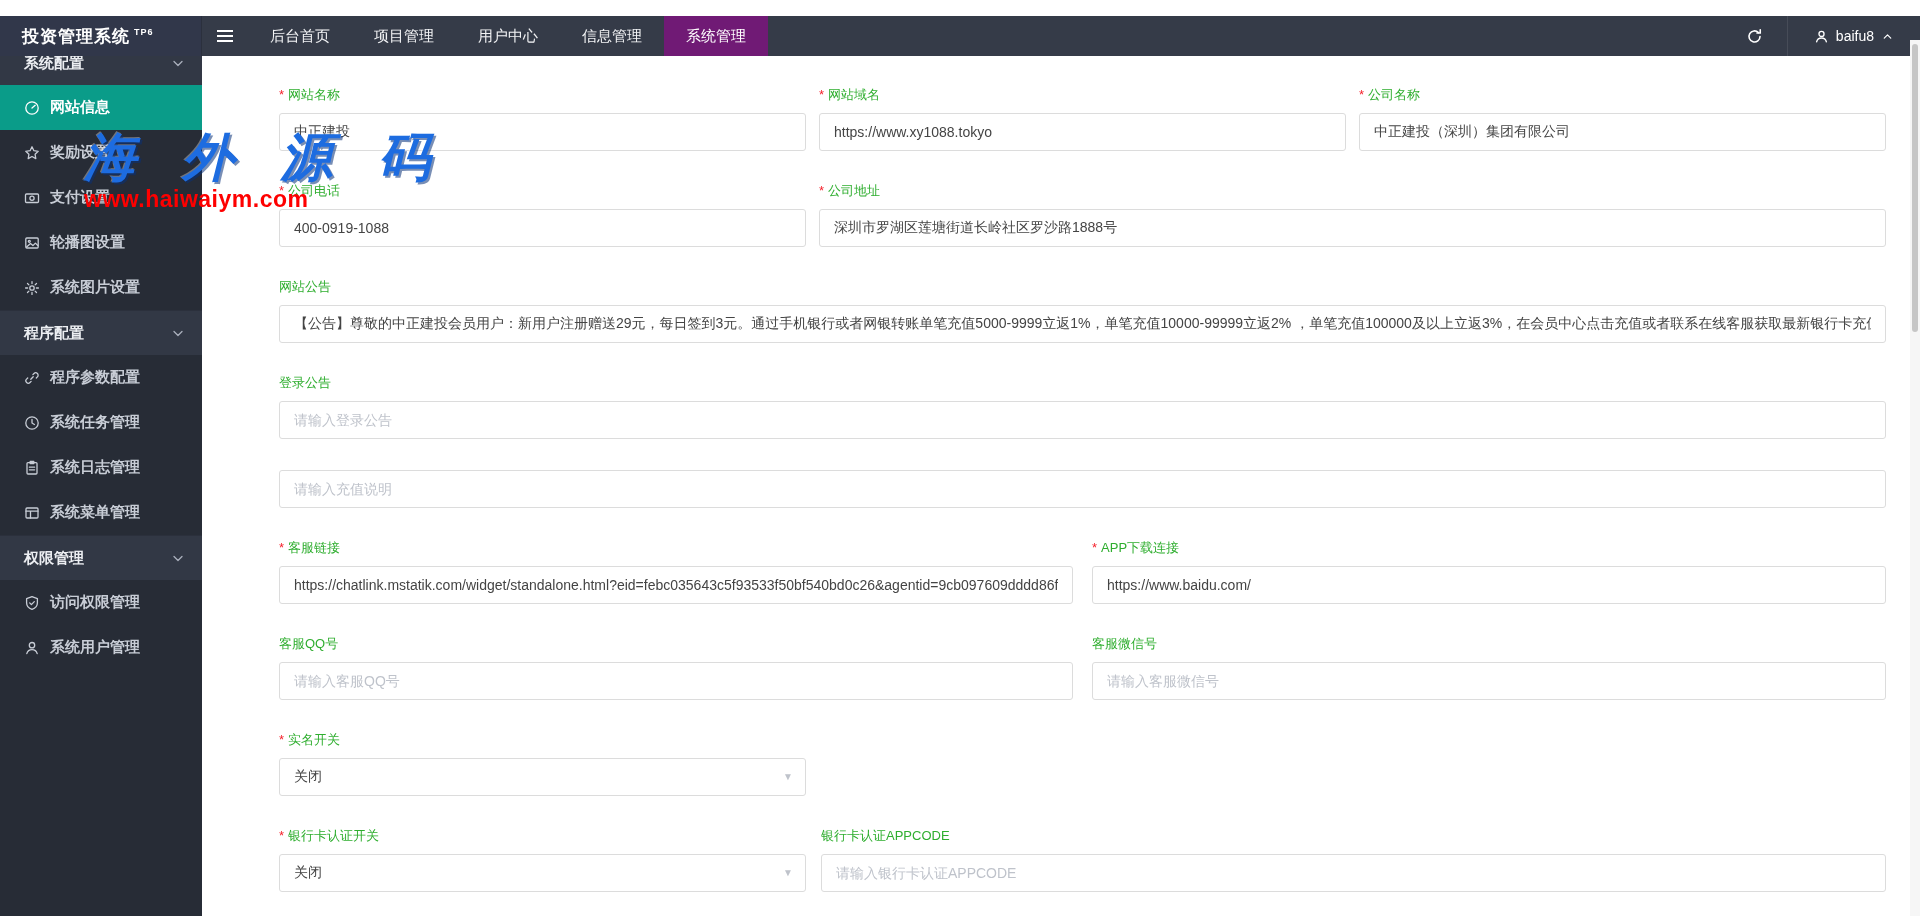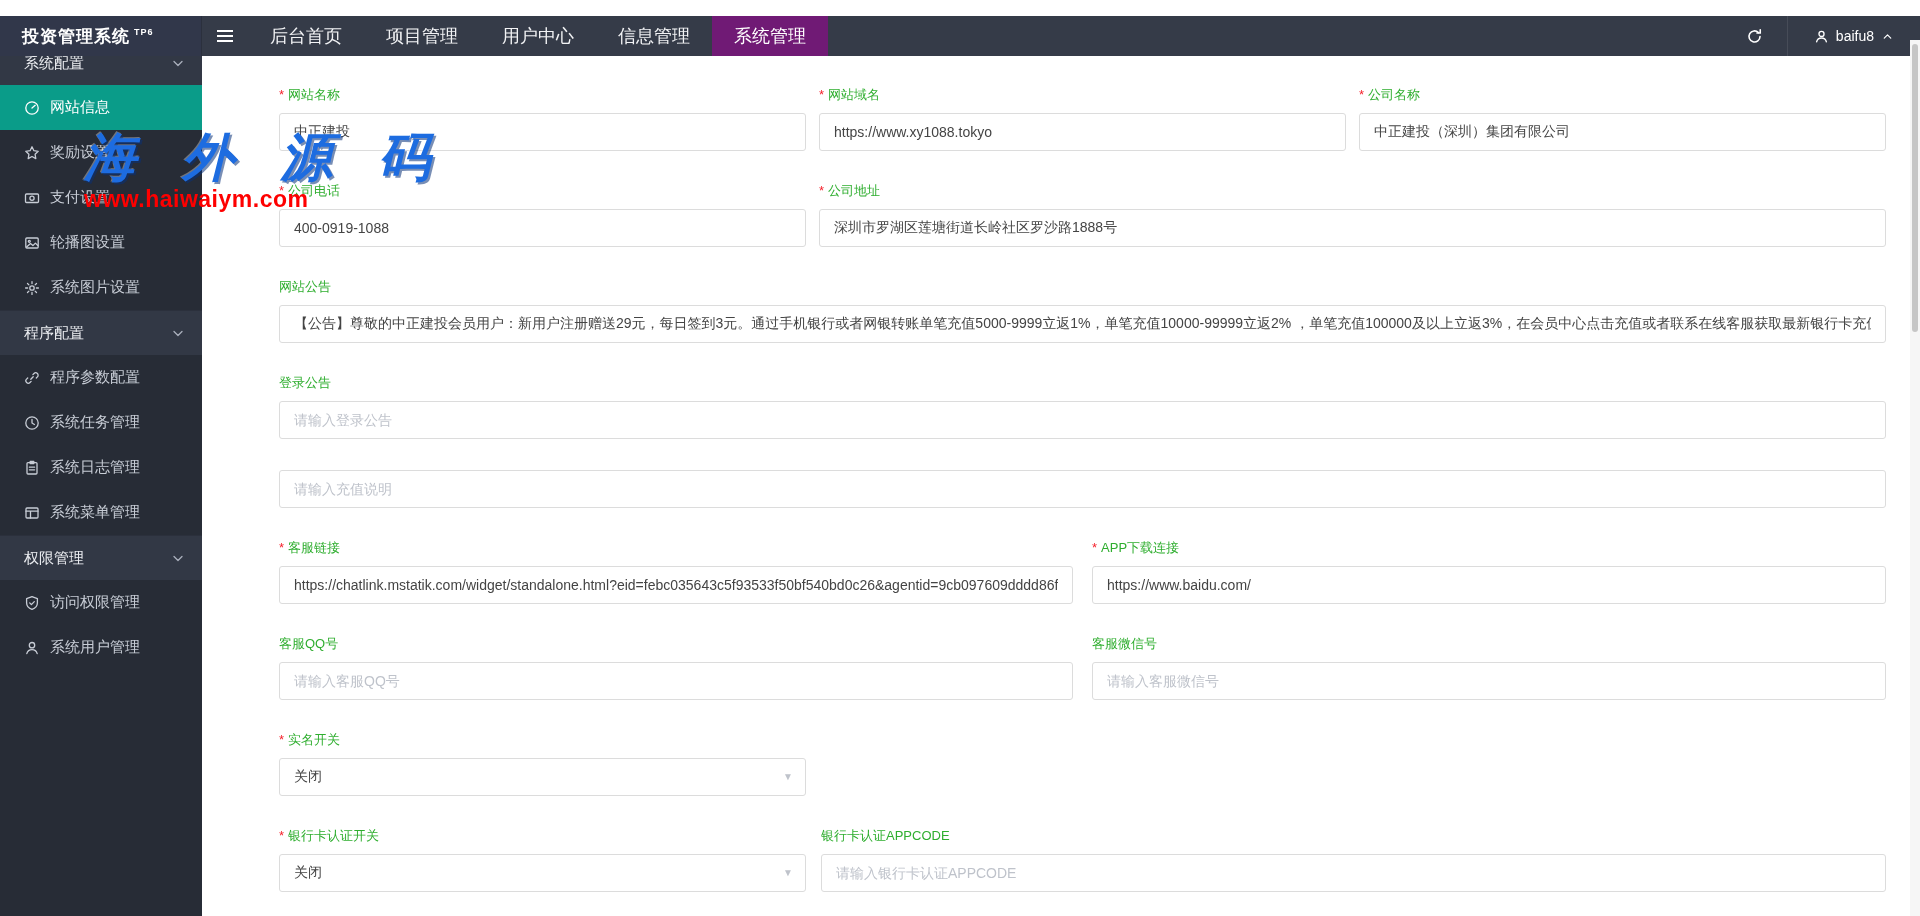--- a/index.html
+++ b/index.html
@@ -10,34 +10,34 @@
   .header { position:absolute; top:0; left:0; width:1920px; height:40px;
     background:#353b48; color:#fff; display:flex; align-items:stretch; z-index:10;margin-top:16px; }
   .logo { width:202px; display:flex; align-items:center; padding-left:22px;
     font-size:17px; font-weight:bold; letter-spacing:1px; background:#31374a;
     border-right:1px solid #2b303d; }
   .logo sup { font-size:9px; font-weight:bold; margin-left:4px; margin-top:-8px; }
   .hamburger { width:46px; display:flex; flex-direction:column; justify-content:center;
     align-items:center; gap:3px; cursor:pointer; }
   .hamburger span { display:block; width:16px; height:2px; background:#fff; }
   .nav { display:flex; align-items:stretch; }
-  .nav-tab { padding:12px 22px; display:flex; align-items:center; font-size:18px;
+  .nav-tab { padding:12px 22px; display:flex; align-items:center; font-size:15px;
     cursor:pointer; color:#f2f3f5; }
   .nav-tab.active { background:#701a75; color:#fff; }
   .header-right { margin-left:auto; display:flex; align-items:stretch; }
   .refresh-btn { width:64px; display:flex; align-items:center; justify-content:center;
     cursor:pointer; }
   .header-divider { width:1px; background:rgba(255,255,255,0.09); }
   .user-box { display:flex; align-items:center; gap:7px; padding:0 26px; cursor:pointer;
     font-size:14px; }
   .hicon svg { display:block; }
 
   
   .sidebar { position:absolute; top:40px; left:0; width:202px; height:876px;
-    background:#272c36; z-index:5; }
+    background:#272c36; z-index:5;font-weight:bold; }
   .side-row { height:45px; display:flex; align-items:center; font-size:15px; }
   .side-section { background:#323845; color:#eceef2; padding:0 16px 0 24px;
     justify-content:space-between; cursor:pointer; border-top:1px solid #2b303c; }
   .side-item { color:#c8cdd6; padding-left:24px; gap:10px; cursor:pointer; }
   .side-item.active { background:#0a9c89; color:#fff; }
   .side-item .sicon { width:16px; height:16px; flex:0 0 16px; display:flex; }
   .sicon svg, .chev svg { width:16px; height:16px; stroke:currentColor; fill:none;
     stroke-width:1.3; stroke-linecap:round; stroke-linejoin:round; }
   .chev { color:#aab0bd; display:flex; }
 

